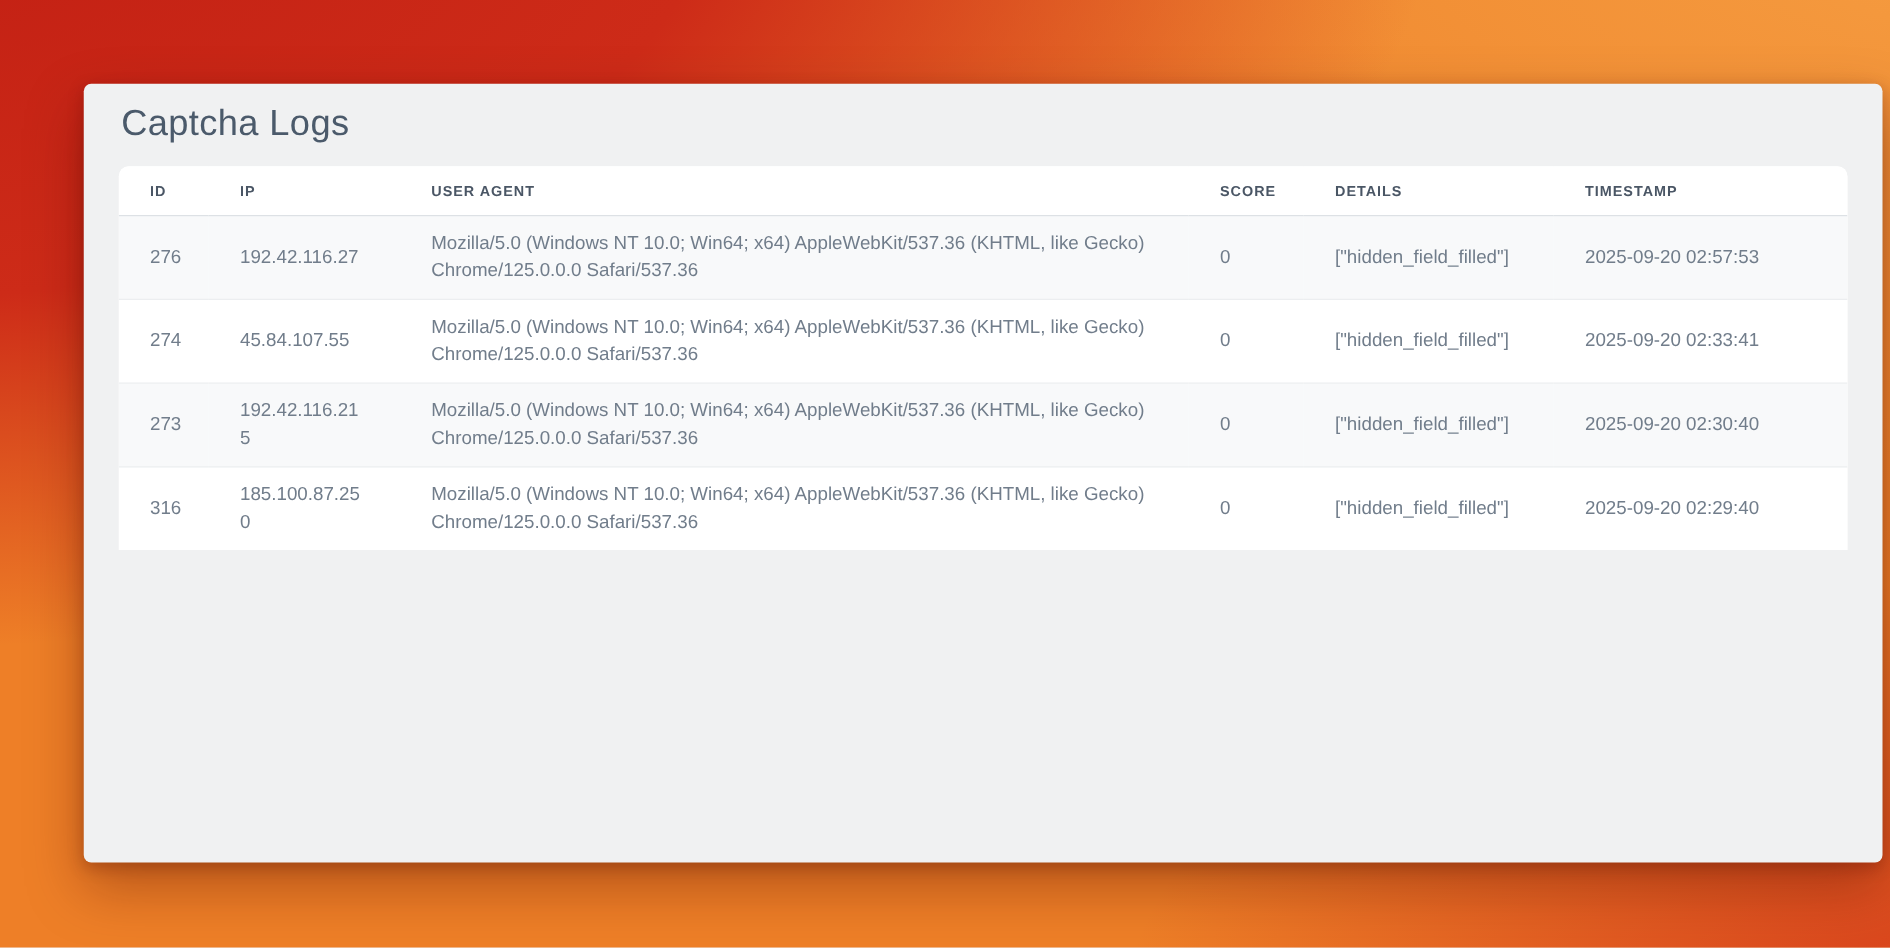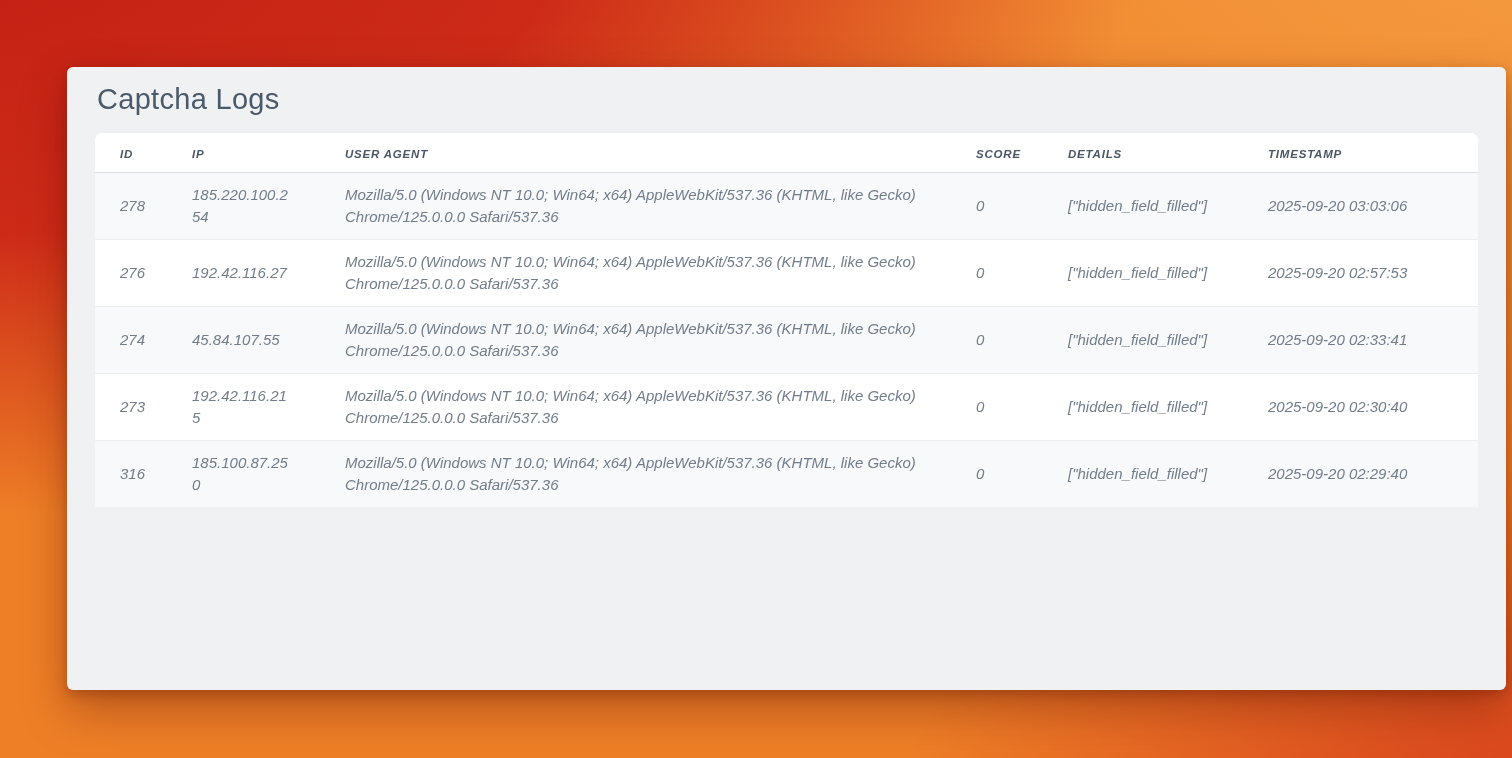--- a/index.html
+++ b/index.html
@@ -31,21 +31,20 @@
   }
   .table-wrap {
     background: #ffffff;
     border-radius: 8px 8px 0 0;
     overflow: hidden;
   }
   table {
     width: 100%;
     border-collapse: collapse;
     table-layout: fixed;
-    font-style: italic;
   }
   col.c-id { width: 72px; }
   col.c-ip { width: 153px; }
   col.c-ua { width: 631px; }
   col.c-score { width: 92px; }
   col.c-details { width: 200px; }
   thead th {
     text-align: left;
     font-size: 11.5px;
     font-weight: 700;
@@ -89,28 +88,20 @@
         <tr>
           <th>ID</th>
           <th>IP</th>
           <th>USER AGENT</th>
           <th>SCORE</th>
           <th>DETAILS</th>
           <th>TIMESTAMP</th>
         </tr>
       </thead>
       <tbody id="logs-tbody">
-  <tr>
-    <td class="cell-id">278</td>
-    <td class="cell-ip">185.220.100.254</td>
-    <td class="cell-ua">Mozilla/5.0 (Windows NT 10.0; Win64; x64) AppleWebKit/537.36 (KHTML, like Gecko) Chrome/125.0.0.0 Safari/537.36</td>
-    <td class="cell-score">0</td>
-    <td class="cell-details">["hidden_field_filled"]</td>
-    <td class="cell-ts">2025-09-20 03:03:06</td>
-  </tr>
 
 
   <tr>
     <td class="cell-id">276</td>
     <td class="cell-ip">192.42.116.27</td>
     <td class="cell-ua">Mozilla/5.0 (Windows NT 10.0; Win64; x64) AppleWebKit/537.36 (KHTML, like Gecko) Chrome/125.0.0.0 Safari/537.36</td>
     <td class="cell-score">0</td>
     <td class="cell-details">["hidden_field_filled"]</td>
     <td class="cell-ts">2025-09-20 02:57:53</td>
   </tr>

